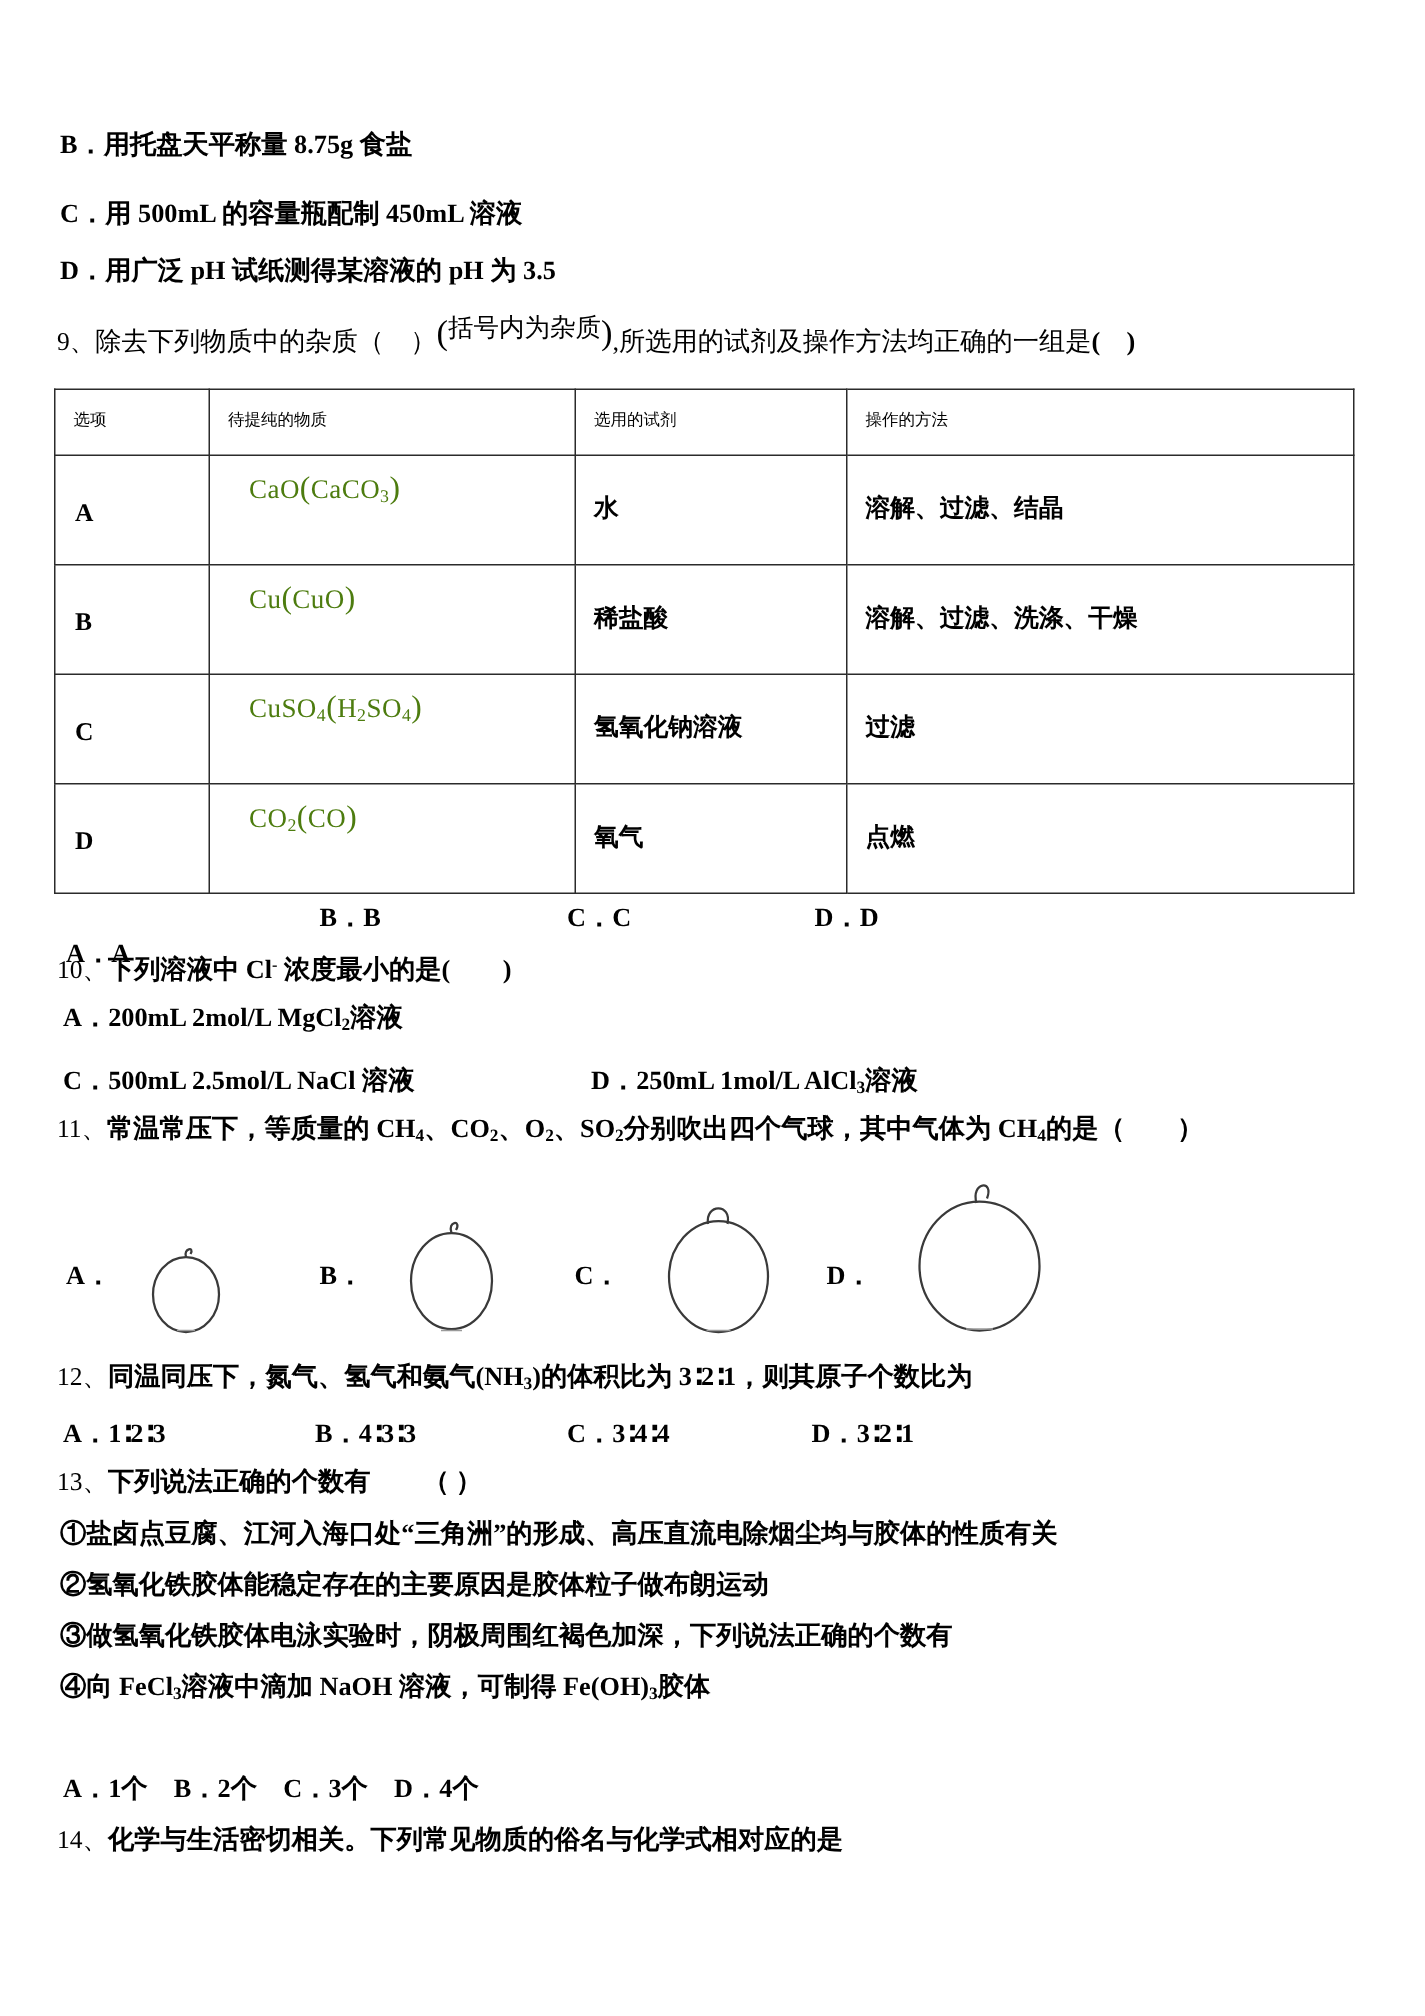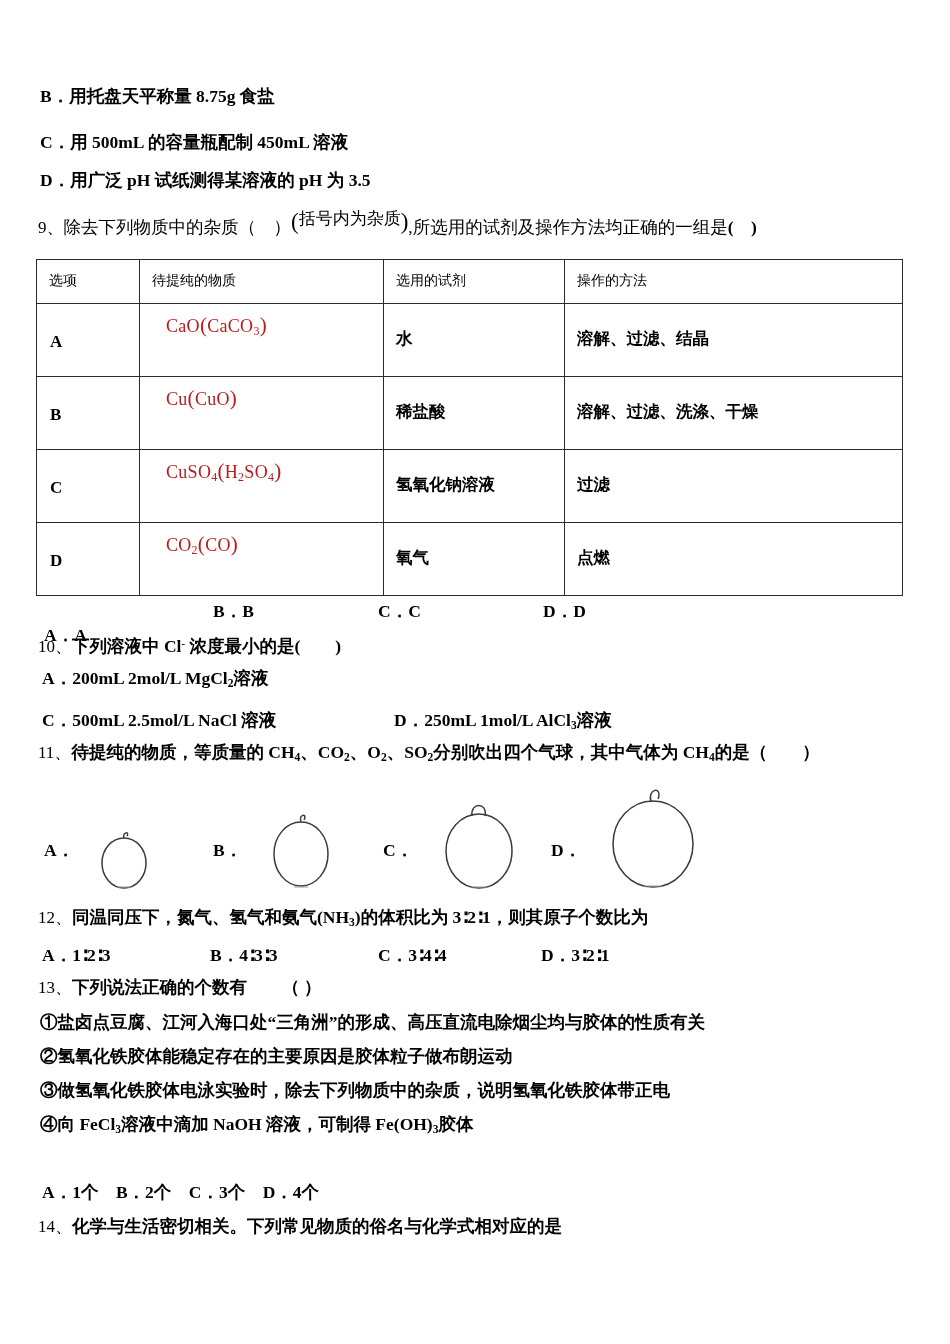--- a/index.html
+++ b/index.html
@@ -86,37 +86,37 @@
   .ptable .drow td { height: 72px; }
   .col-a { width: 102px; }
   .col-b { width: 243px; }
   .col-c { width: 180px; text-decoration: underline; }
   .col-d { width: 337px; }
 
   .th-text {
     position: absolute;
     left: 12px;
     top: 12px;
-    font-size: 14px;
+    font-size: 11px;
     font-family: "Liberation Sans", "DejaVu Sans", sans-serif;
     font-weight: normal;
   }
   .cell-letter {
     position: absolute;
     left: 13px;
     top: 28px;
     font-size: 17px;
     font-weight: bold;
   }
   .formula {
     position: absolute;
     left: 26px;
     top: 9px;
     font-size: 18px;
-    color: #b91c1c;
+    color: #4d7c0f;
     font-family: "Liberation Serif", "DejaVu Serif", serif;
     letter-spacing: 0.3px;
   }
   .formula .p {
     font-size: 21px;
   }
   .cell-text {
     position: absolute;
     left: 12px;
     top: 24px;
@@ -254,21 +254,21 @@
     <span class="opt-letter">A．</span><span>200mL 2mol/L MgCl</span><sub>2</sub><span>溶液</span>
   </div>
   <div class="line bold" style="left:42px; top:710px;">
     <span class="opt-letter">C．</span><span>500mL 2.5mol/L NaCl 溶液</span><sub></sub><span></span>
   </div>
   <div class="line bold" style="left:394px; top:710px;">
     <span class="opt-letter">D．</span><span>250mL 1mol/L AlCl</span><sub>3</sub><span>溶液</span>
   </div>
 
   <div class="line" style="left:38px; top:742px;">
-    <span class="qnum">11、</span><span class="bold"><span>待提纯的物质，等质量的 CH</span><sub>4</sub><span>、CO</span><sub>2</sub><span>、O</span><sub>2</sub><span>、SO</span><sub>2</sub><span>分别吹出四个气球，其中气体为 CH</span><sub>4</sub><span>的是（　　）</span></span>
+    <span class="qnum">11、</span><span class="bold"><span>常温常压下，等质量的 CH</span><sub>4</sub><span>、CO</span><sub>2</sub><span>、O</span><sub>2</sub><span>、SO</span><sub>2</sub><span>分别吹出四个气球，其中气体为 CH</span><sub>4</sub><span>的是（　　）</span></span>
   </div>
 
   <div class="balloon-row">
 
     <div class="balloon-item" style="left:44px; width:140px; height:100px;">
       <span class="blabel">A．</span>
       <svg width="90" height="76" viewBox="0 0 90 76" style="left:38px;">
         <ellipse cx="42" cy="49" rx="22" ry="25" fill="none" stroke="#3a3a3a" stroke-width="1.5"></ellipse>
         <path d="M42 24 C 40 18, 48 17, 45 22" fill="none" stroke="#3a3a3a" stroke-width="1.5"></path>
         <path d="M36 73 L 48 73" stroke="#9a9a9a" stroke-width="1"></path>
@@ -310,21 +310,21 @@
   <div class="line bold" style="left:42px; top:945px;">A．1∶2∶3</div>
   <div class="line bold" style="left:210px; top:945px;">B．4∶3∶3</div>
   <div class="line bold" style="left:378px; top:945px;">C．3∶4∶4</div>
   <div class="line bold" style="left:541px; top:945px;text-align:right;">D．3∶2∶1</div>
 
   <div class="line" style="left:38px; top:977px;">
     <span class="qnum">13、</span><span class="bold">下列说法正确的个数有　　（ ）</span>
   </div>
   <div class="line bold" style="left:40px; top:1012px;">①盐卤点豆腐、江河入海口处“三角洲”的形成、高压直流电除烟尘均与胶体的性质有关</div>
   <div class="line bold" style="left:40px; top:1046px;">②氢氧化铁胶体能稳定存在的主要原因是胶体粒子做布朗运动</div>
-  <div class="line bold" style="left:40px; top:1080px;">③做氢氧化铁胶体电泳实验时，除去下列物质中的杂质，说明氢氧化铁胶体带正电</div>
+  <div class="line bold" style="left:40px; top:1080px;">③做氢氧化铁胶体电泳实验时，阴极周围红褐色加深，下列说法正确的个数有</div>
 
   <div class="line bold" style="left:40px; top:1114px;">
     <span>④向 FeCl</span><sub>3</sub><span>溶液中滴加 NaOH 溶液，可制得 Fe(OH)</span><sub>3</sub><span>胶体</span>
   </div>
 
 
   <div class="line bold" style="left:42px; top:1182px;">A．1个　B．2个　C．3个　D．4个</div>
 
   <div class="line" style="left:38px; top:1216px;">
     <span class="qnum">14、</span><span class="bold">化学与生活密切相关。下列常见物质的俗名与化学式相对应的是</span>

